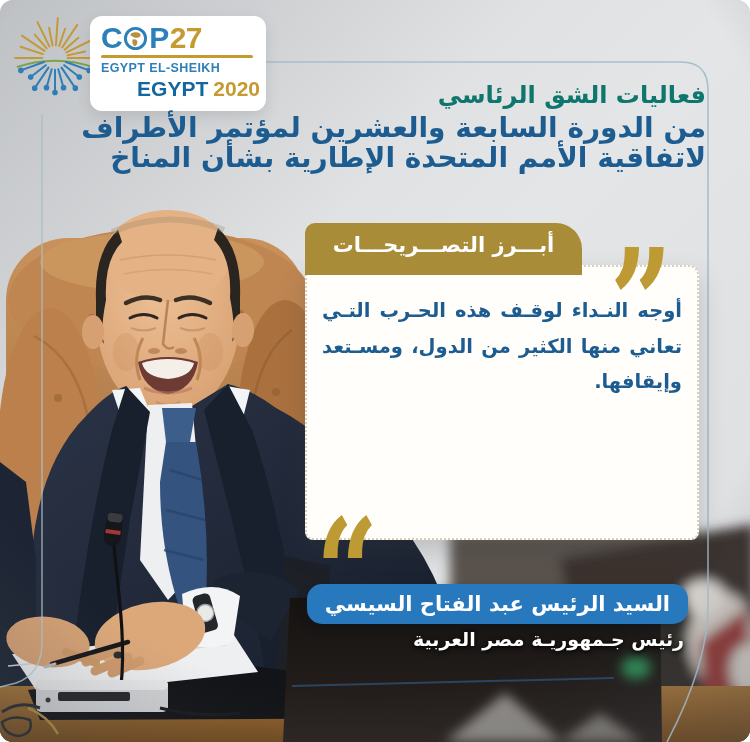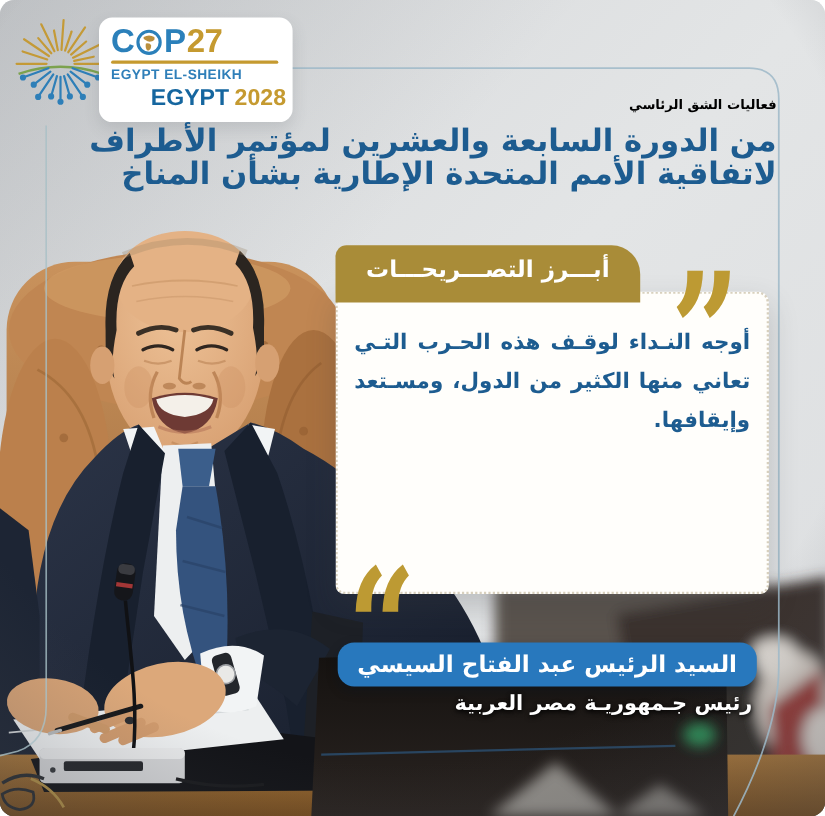--- a/index.html
+++ b/index.html
@@ -20,21 +20,21 @@
   .cop-c,.cop-p{color:#2B80BA;}
   .cop-num{color:#C59A30;margin-left:1px;}
   .globe{width:25px;height:25px;margin:0 1px;}
   .gold-rule{height:2.5px;background:#C59A30;width:152px;margin:2px 0 3px 0;border-radius:2px;}
   .loc{font-weight:700;font-size:12.5px;letter-spacing:.4px;color:#2F7FB9;line-height:15px;}
   .egy-row{display:flex;gap:5px;font-weight:800;font-size:21px;line-height:24px;margin-top:1px;justify-content:flex-end;}
   .egy{color:#15669F;}.yr{color:#C59A30;}
 
   
   .event-header{position:absolute;right:44px;top:82px;z-index:4;text-align:right;direction:rtl;}
-  .eh-gold{color:#000000;font-weight:700;font-size:12px;line-height:26px;margin-bottom:5px;}
+  .eh-gold{color:#0f766e;font-weight:700;font-size:24px;line-height:26px;margin-bottom:5px;}
   .eh-blue{color:#1D5C90;font-weight:700;font-size:28px;line-height:29.5px;}
 
   
   .badge-gold{position:absolute;left:305px;top:223px;width:277px;height:52px;background:#A98C38;
     border-radius:10px 26px 0 0;z-index:4;color:#fff;font-weight:700;font-size:21px;line-height:44px;
     text-align:center;direction:rtl;}
 
   
   .quote-card{position:absolute;left:305px;top:265px;width:394px;height:275px;background:#FFFEFB;
     border:2px dotted #D8D0BD;border-radius:3px 10px 8px 8px;box-shadow:0 12px 26px rgba(60,62,70,.22);
@@ -284,21 +284,21 @@
         <path d="M8,8 Q13,5 18,8 Q19,11 16,12 Q12,13 10,11 Q7,10 8,8 Z" fill="#B98F3E"></path>
         <path d="M10,14 Q14,13 15,16 Q15,20 12,21 Q9,19 10,14 Z" fill="#B98F3E"></path>
       </svg>
       <span class="cop-p">P</span>
       <span class="cop-num">27</span>
     </div>
     <div class="gold-rule"></div>
     <div class="loc">EGYPT EL-SHEIKH</div>
     <div class="egy-row">
       <span class="egy">EGYPT</span>
-      <span class="yr">2028</span>
+      <span class="yr">2020</span>
     </div>
   </div>
 
   <div class="event-header">
     <div class="eh-gold">فعاليات الشق الرئاسي</div>
     <div class="eh-blue">من الدورة السابعة والعشرين لمؤتمر الأطراف</div>
     <div class="eh-blue">لاتفاقية الأمم المتحدة الإطارية بشأن المناخ</div>
   </div>
 
   <div class="badge-gold">أبـــرز التصـــريحـــات</div>

